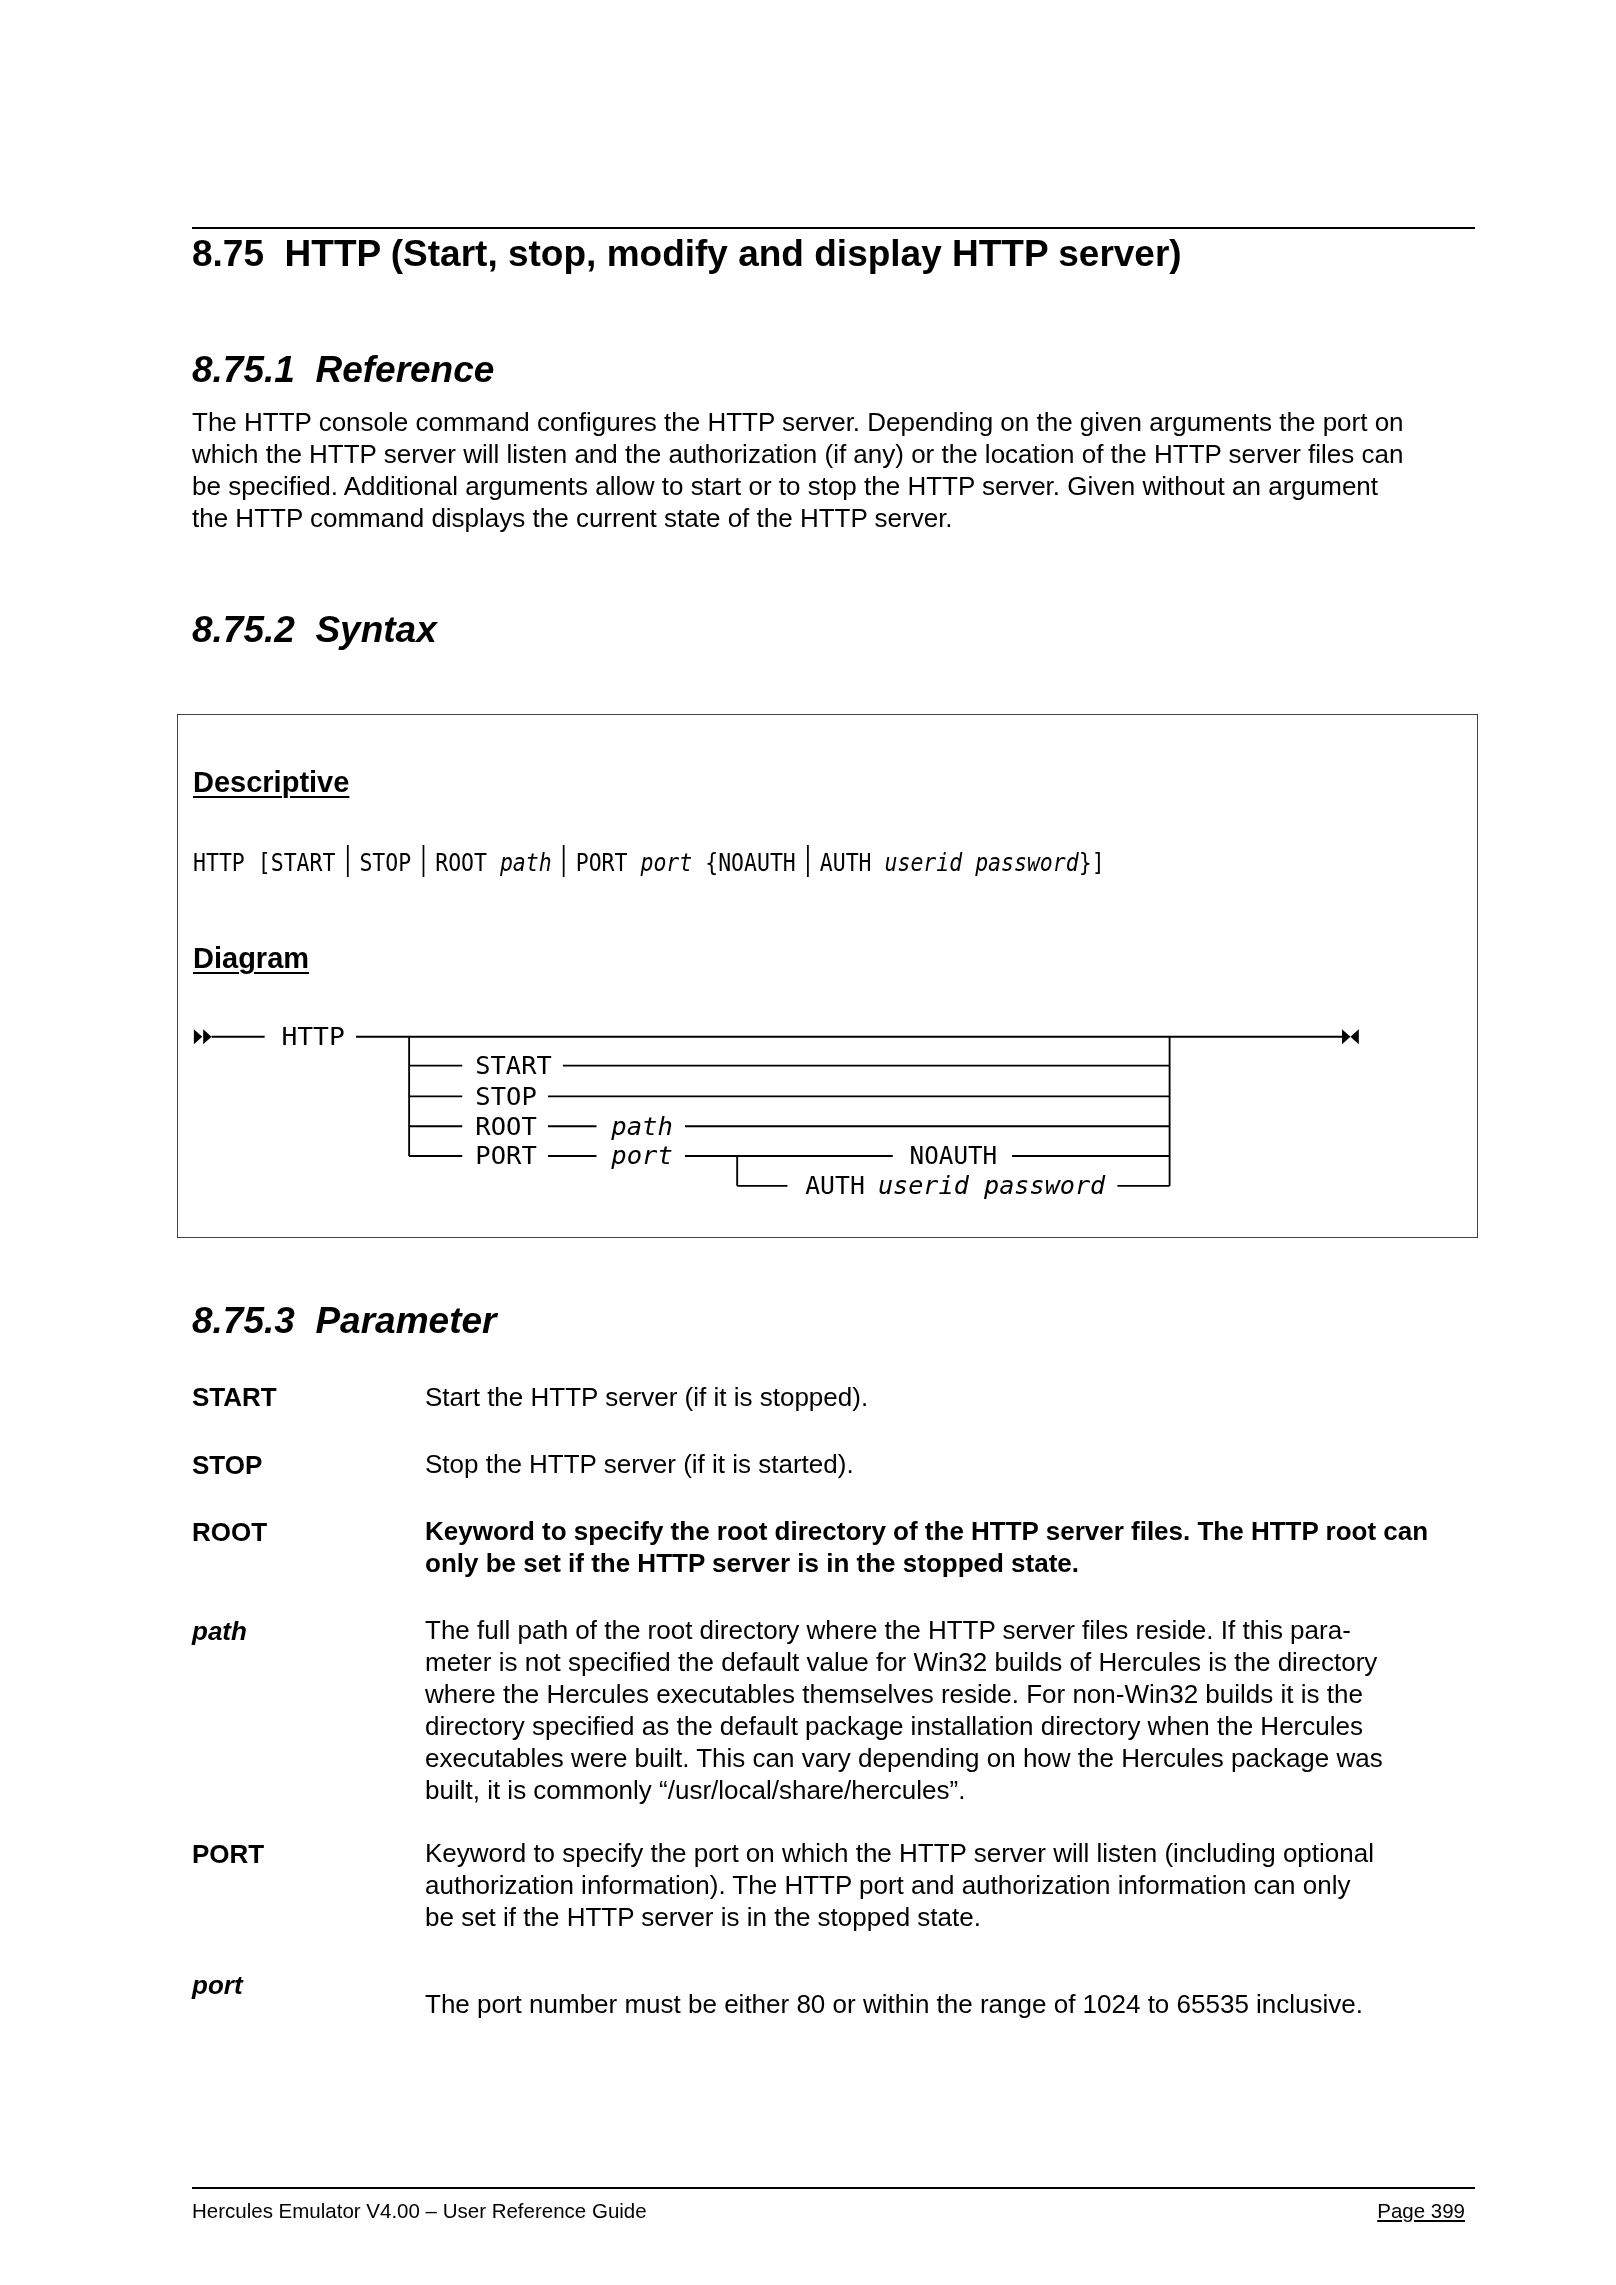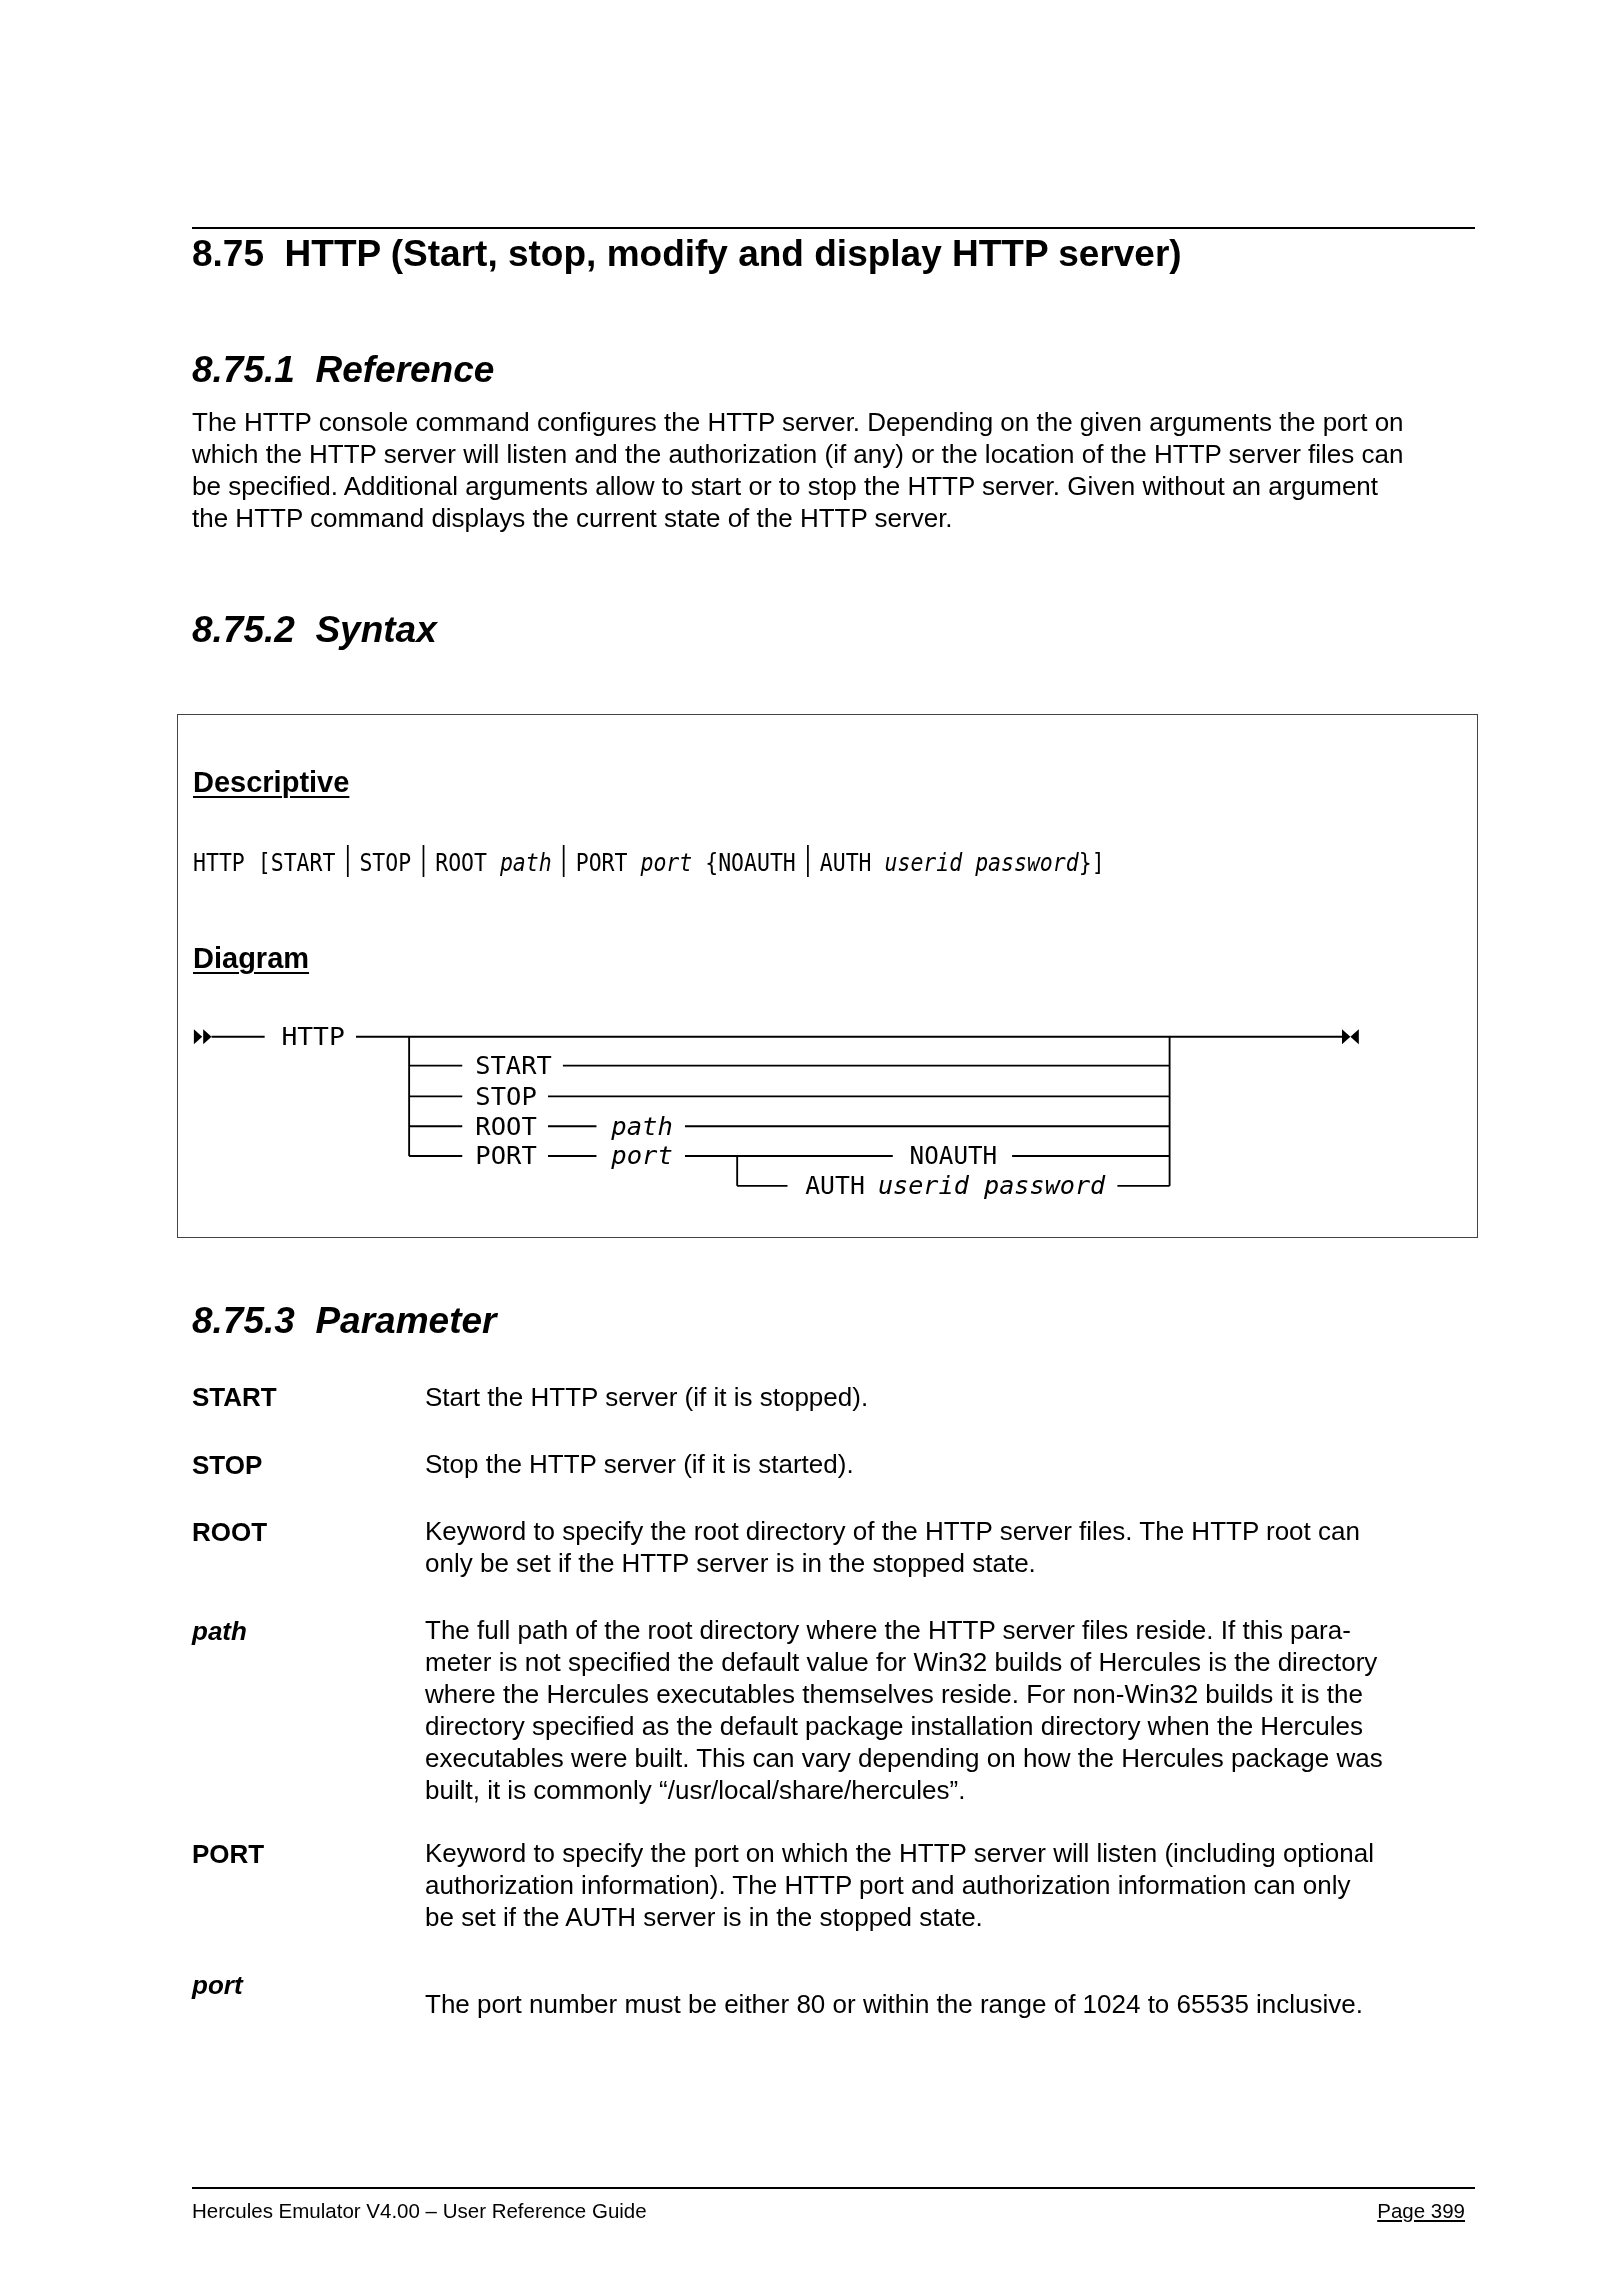--- a/index.html
+++ b/index.html
@@ -122,40 +122,40 @@
 <div class="abs param-desc" style="top:1381px;">
   <div>Start the HTTP server (if it is stopped).</div>
 </div>
 
 <div class="abs param-name" style="top:1450px;">STOP</div>
 <div class="abs param-desc" style="top:1448px;">
   <div>Stop the HTTP server (if it is started).</div>
 </div>
 
 <div class="abs param-name" style="top:1517px;">ROOT</div>
-<div class="abs param-desc" style="top:1515px;">
+<div class="abs param-desc" style="top:1515px;font-weight:bold;">
   <div>Keyword to specify the root directory of the HTTP server files. The HTTP root can</div>
   <div>only be set if the HTTP server is in the stopped state.</div>
 </div>
 
 <div class="abs param-name it" style="top:1616px;">path</div>
 <div class="abs param-desc" style="top:1614px;">
   <div>The full path of the root directory where the HTTP server files reside. If this para-</div>
   <div>meter is not specified the default value for Win32 builds of Hercules is the directory</div>
   <div>where the Hercules executables themselves reside. For non-Win32 builds it is the</div>
   <div>directory specified as the default package installation directory when the Hercules</div>
   <div>executables were built. This can vary depending on how the Hercules package was</div>
   <div>built, it is commonly “/usr/local/share/hercules”.</div>
 </div>
 
 <div class="abs param-name" style="top:1839px;">PORT</div>
 <div class="abs param-desc" style="top:1837px;">
   <div>Keyword to specify the port on which the HTTP server will listen (including optional</div>
   <div>authorization information). The HTTP port and authorization information can only</div>
-  <div>be set if the AUTH server is in the stopped state.</div>
+  <div>be set if the HTTP server is in the stopped state.</div>
 </div>
 
 <div class="abs param-name it" style="top:1970px;">port</div>
 <div class="abs param-desc" style="top:1968px;margin-top:20px;">
   <div>The port number must be either 80 or within the range of 1024 to 65535 inclusive.</div>
 </div>
 
 <div class="rule" style="left:192px; top:2187px; width:1283px; height:1.9px;"></div>
 <div class="abs footer" style="left:192px;">Hercules Emulator V4.00 – User Reference Guide</div>
 <div class="abs footer" style="right:151px;text-decoration:underline;">Page 399</div>

